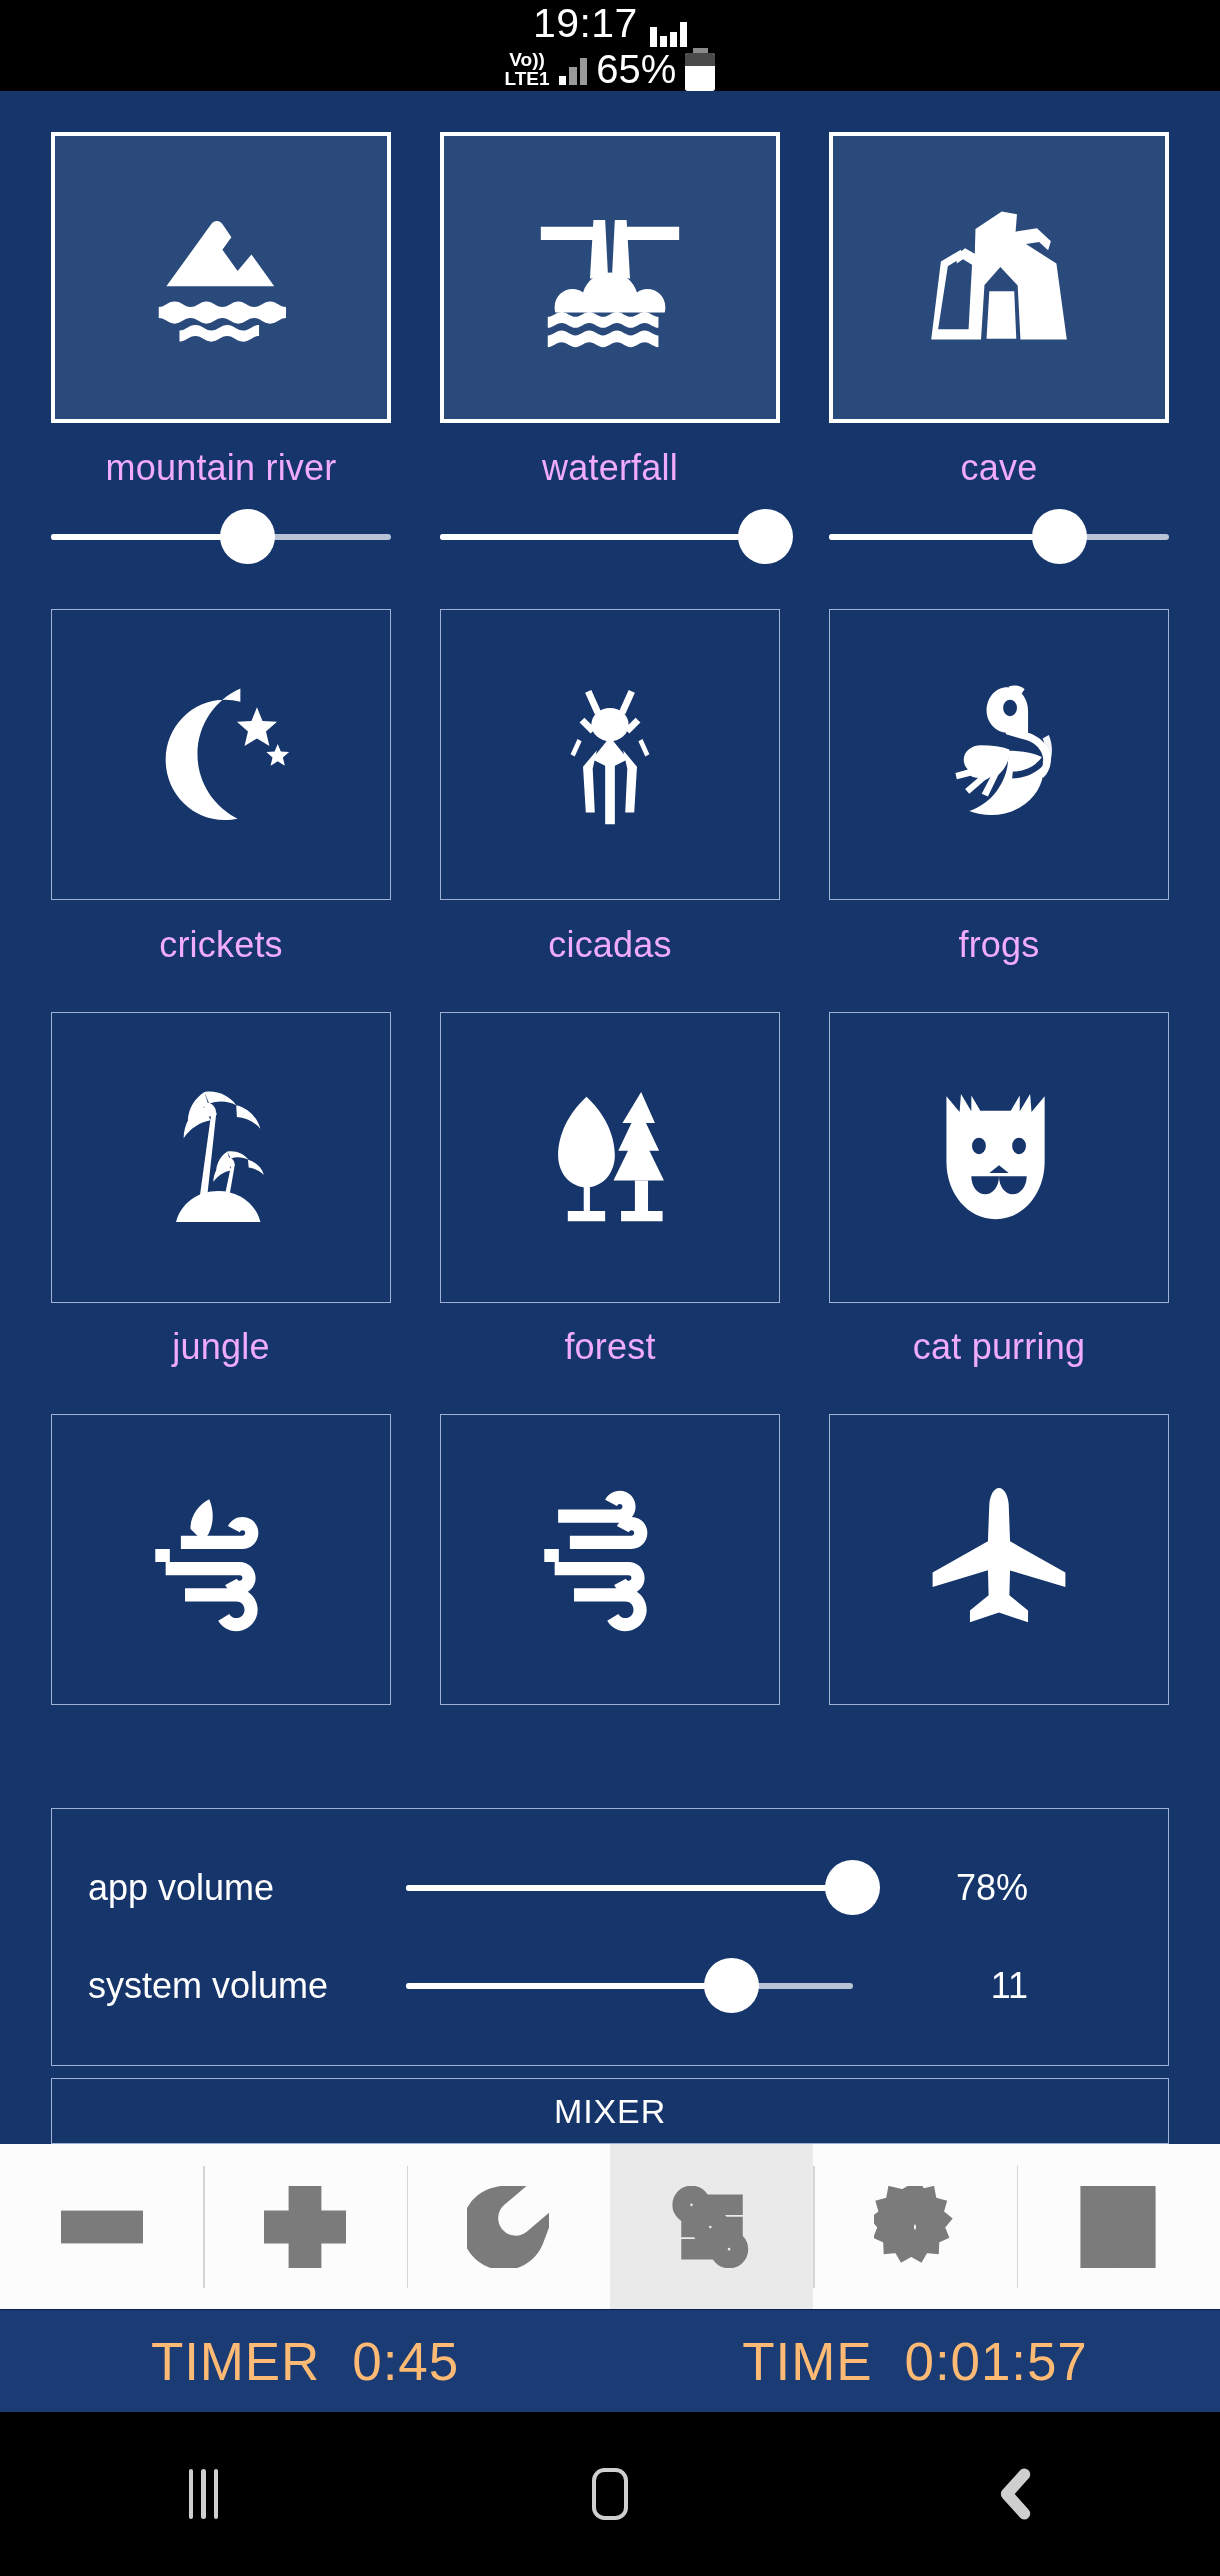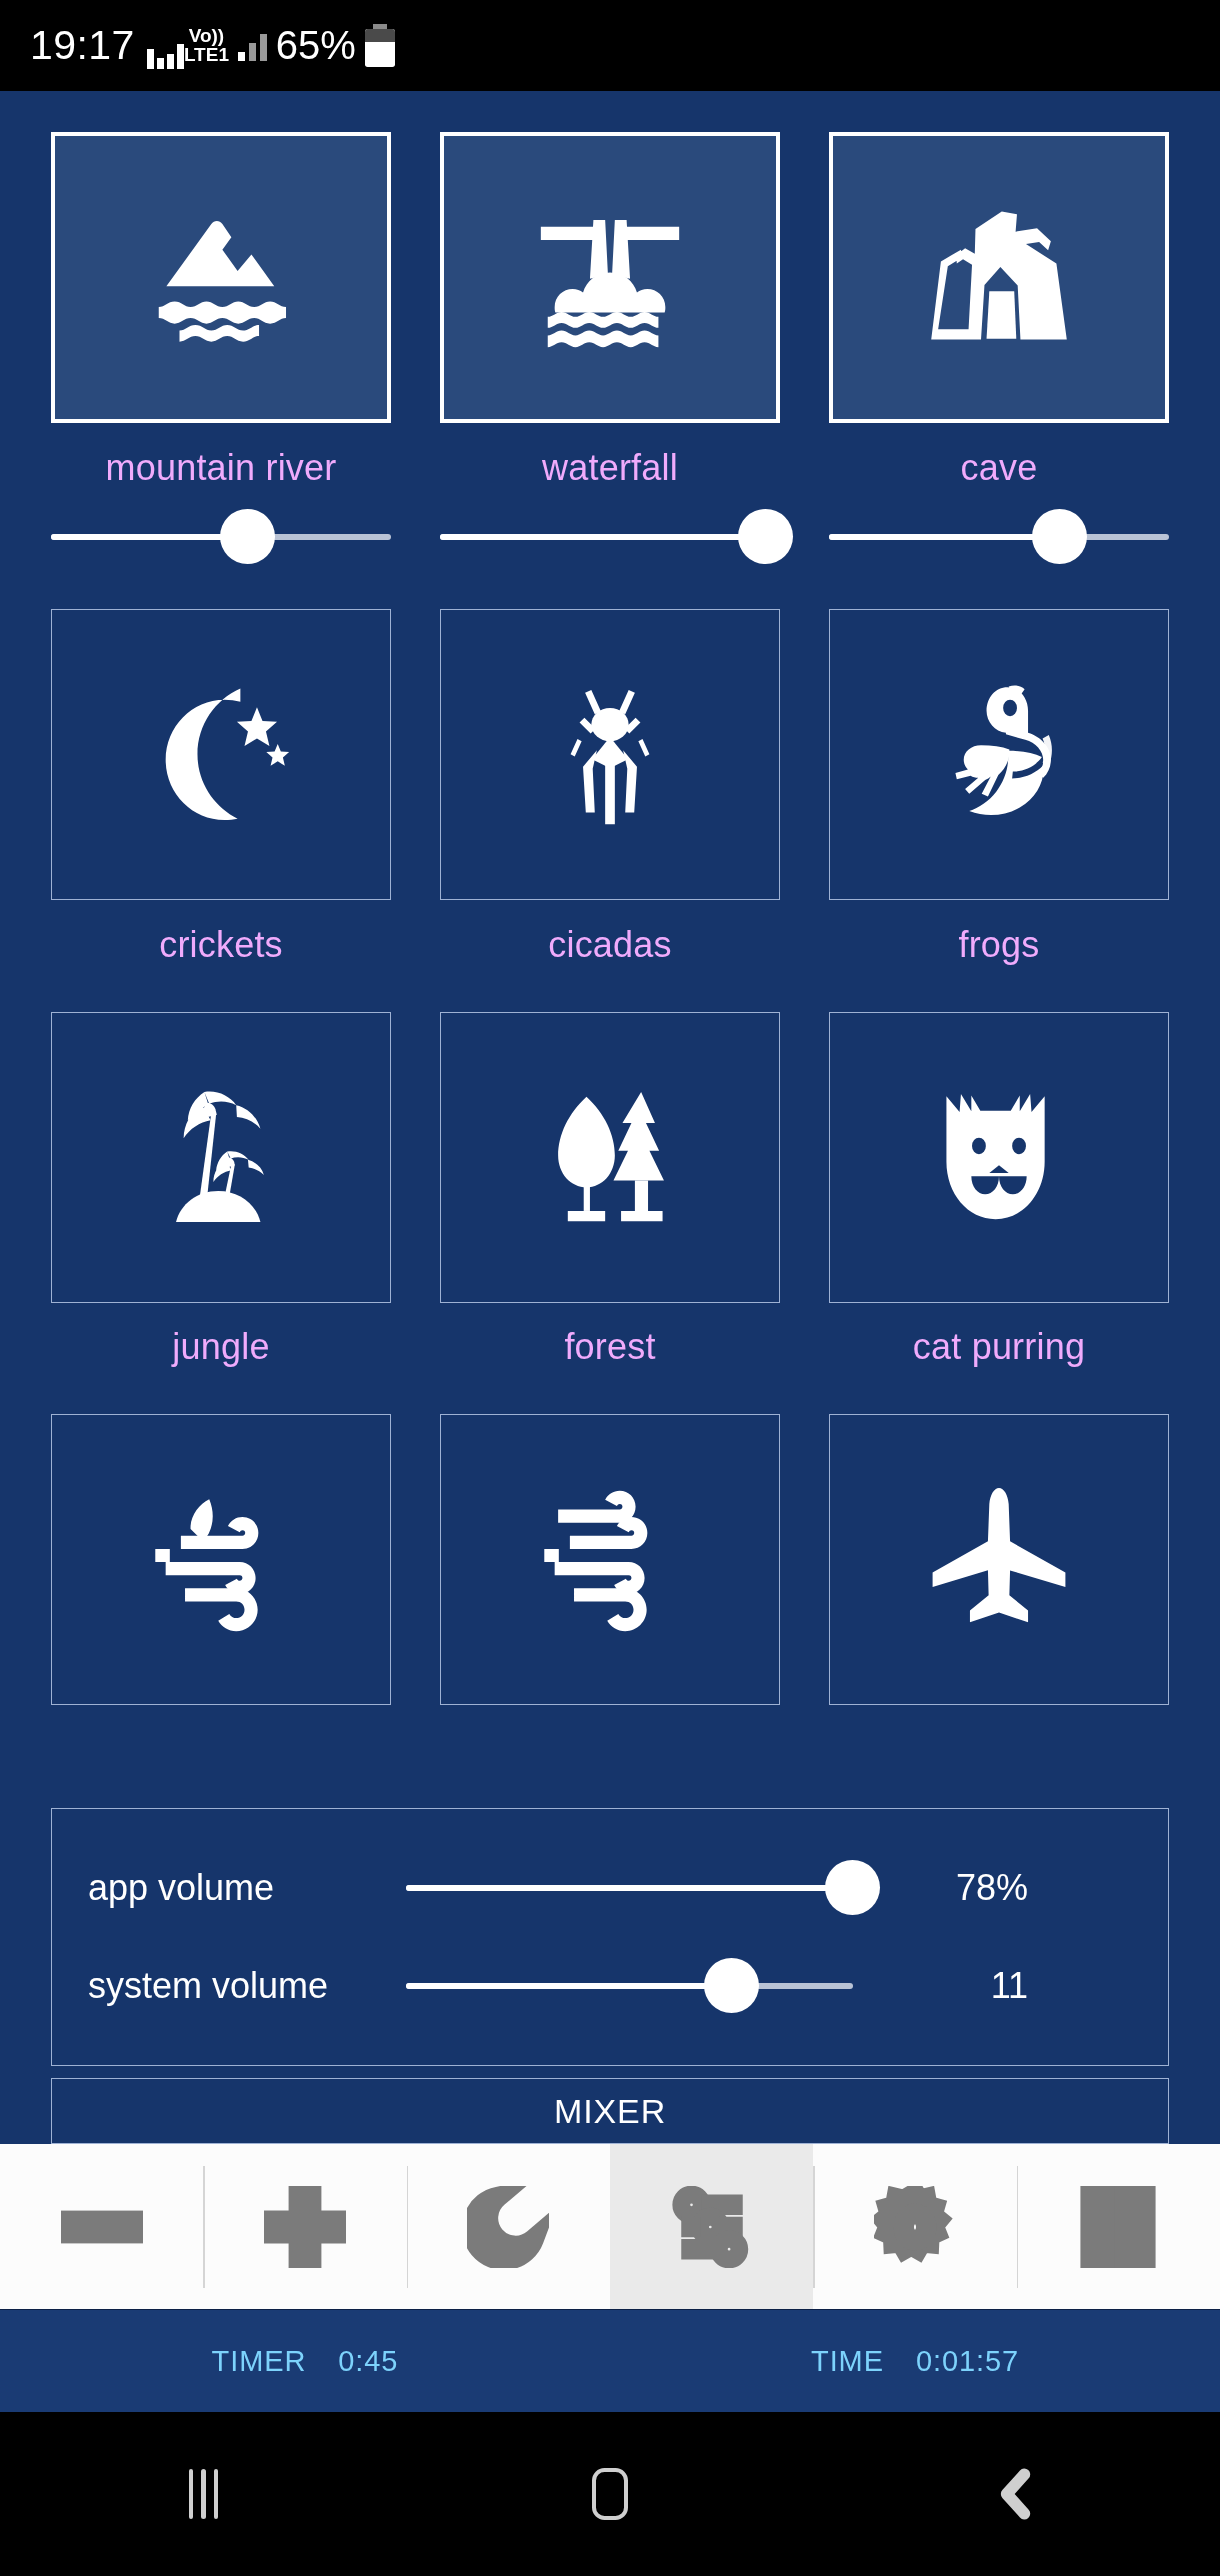--- a/index.html
+++ b/index.html
@@ -9,20 +9,21 @@
     font-family:"Liberation Sans", sans-serif;
     overflow:hidden;
   }
   #screen { position:relative; width:1220px; height:2576px; }
 
   
   .statusbar {
     height:91px; background:#000; color:#fff;
     display:flex; align-items:center; 
     padding:0 30px;
+    flex-direction:column;
   }
   .sb-left { display:flex; align-items:flex-end; gap:12.5px; }
   .sb-clock { font-size:41px; letter-spacing:0.4px; }
   .sb-eq { display:flex; align-items:flex-end; gap:2.7px; height:30px; }
   .sb-eq i { display:block; width:7.2px; background:#fff; }
   .sb-eq i:nth-child(1){height:19.7px}
   .sb-eq i:nth-child(2){height:10.7px}
   .sb-eq i:nth-child(3){height:15px}
   .sb-eq i:nth-child(4){height:25px}
 
@@ -105,21 +106,21 @@
   .tb-item.active::before { background:transparent; }
   .tb-item svg { width:82px; height:82px; stroke:#7b7b7b; fill:none; stroke-width:6; }
 
   
   .timerbar {
     height:103px; background:#1a3b74;
     display:flex; align-items:center;
     border-top:1.8px solid #0c1f45;
   }
   .timerbar .seg { flex:1; display:flex; align-items:center; justify-content:center; }
-  .timerbar .seg span { color:#7dd3fc; font-size:29px; letter-spacing:0.9px; }
+  .timerbar .seg span { color:#fdba74; font-size:53px; letter-spacing:0.9px; }
   .tb-gap { width:32px; }
 
   
   .navbar {
     height:164px; background:#000;
     display:flex; align-items:center;
   }
   .navbar .nb { flex:1; display:flex; align-items:center; justify-content:center; }
   .nb-recents { display:flex; gap:8px; }
   .nb-recents i { display:block; width:4.5px; height:50px; background:#cfcfcf; border-radius:2.7px; }

